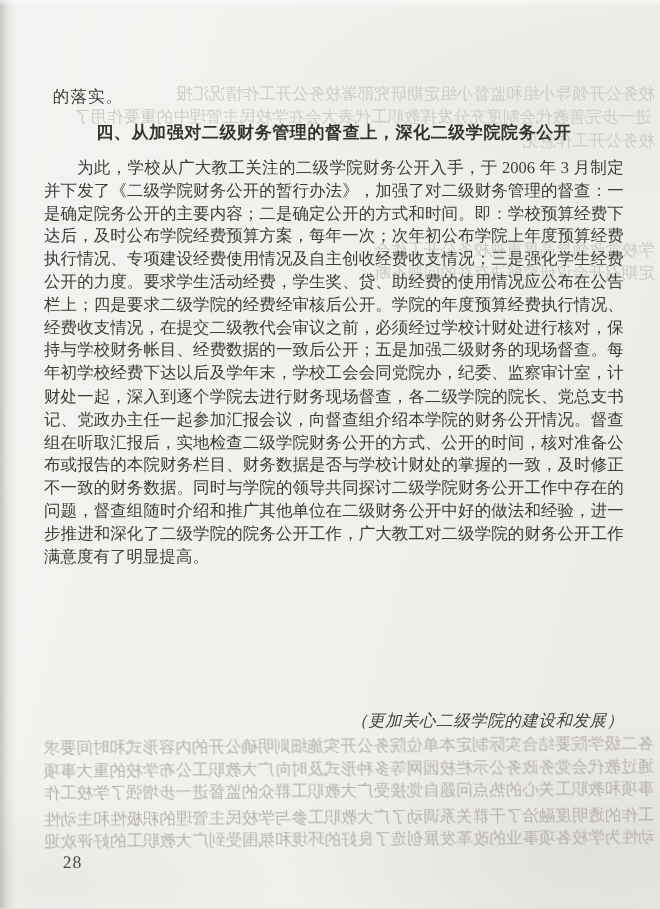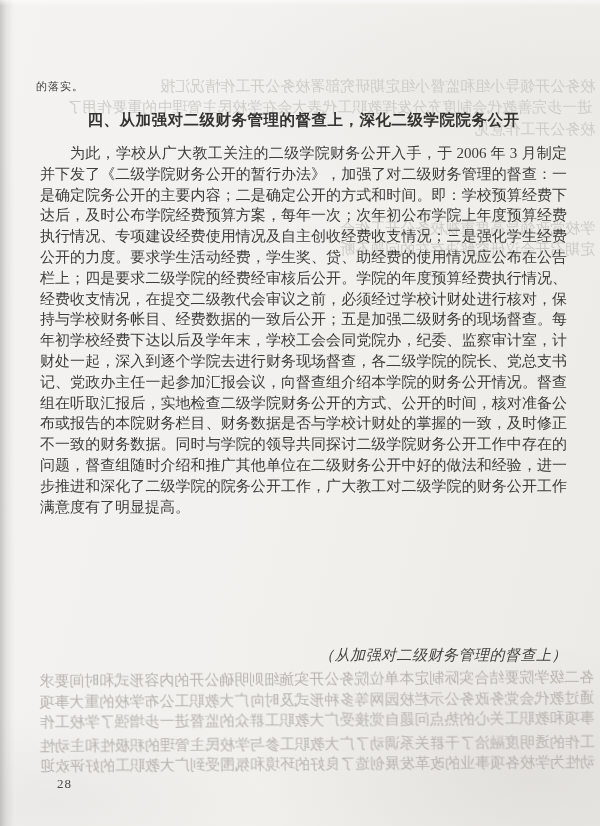--- a/index.html
+++ b/index.html
@@ -21,43 +21,43 @@
     position:absolute; left:0; top:0; bottom:0; width:14px;
     background:linear-gradient(to right, rgba(88,86,82,0.28), rgba(88,86,82,0.10) 6px, rgba(88,86,82,0) 14px);
     mix-blend-mode:multiply;
   }
   .edge-shadow-top {
     position:absolute; left:0; top:0; right:0; height:6px;
     background:linear-gradient(to bottom, rgba(255,255,255,0.55), rgba(255,255,255,0));
   }
   .content { position:absolute; inset:0; color:#3e3d3a; }
   .carryover {
-    position:absolute; top:79px; left:36px;
-    font-size:11px; letter-spacing:1px;
+    position:absolute; top:79px; left:48px;
+    font-size:15px; letter-spacing:1px;
   }
   .heading {
     position:absolute; top:110px; left:40px; width:527px;
     text-align:center;
     font-size:15.5px; font-weight:bold; color:#343330;
     letter-spacing:0.5px;
   }
   .body-block {
     position:absolute; top:143px; left:40px; width:527px;
     font-size:15px; line-height:20.8px;
     text-align:justify; text-justify:inter-ideograph;
   }
   .body-block p { text-indent:2em; margin:0; }
   .attribution {
     position:absolute; top:646px; left:40px; width:527px;
     text-align:right; font-size:15px; font-style:italic;
     color:#45443f; letter-spacing:0.5px;
   }
   .page-number {
     position:absolute; top:776px; left:57px;
-    font-size:13px; color:#4a4946; letter-spacing:1px;
+    font-size:16px; color:#4a4946; letter-spacing:1px;
   }
   
   .bleed {
     position:absolute; white-space:nowrap; overflow:hidden;
     font-size:15px; line-height:17px;
     transform:scaleX(-1);
     pointer-events:none;
   }
   .bleed-faint { color:#c9c7c2; filter:blur(0.7px); opacity:0.85; }
   .bleed-mid   { color:#c5c3be; filter:blur(0.7px); opacity:0.8; }
@@ -88,20 +88,20 @@
 
   <div class="content">
     <p class="carryover">的落实。</p>
 
     <h2 class="heading">四、从加强对二级财务管理的督查上，深化二级学院院务公开</h2>
 
     <div class="body-block">
       <p>为此，学校从广大教工关注的二级学院财务公开入手，于 2006 年 3 月制定并下发了《二级学院财务公开的暂行办法》，加强了对二级财务管理的督查：一是确定院务公开的主要内容；二是确定公开的方式和时间。即：学校预算经费下达后，及时公布学院经费预算方案，每年一次；次年初公布学院上年度预算经费执行情况、专项建设经费使用情况及自主创收经费收支情况；三是强化学生经费公开的力度。要求学生活动经费，学生奖、贷、助经费的使用情况应公布在公告栏上；四是要求二级学院的经费经审核后公开。学院的年度预算经费执行情况、经费收支情况，在提交二级教代会审议之前，必须经过学校计财处进行核对，保持与学校财务帐目、经费数据的一致后公开；五是加强二级财务的现场督查。每年初学校经费下达以后及学年末，学校工会会同党院办，纪委、监察审计室，计财处一起，深入到逐个学院去进行财务现场督查，各二级学院的院长、党总支书记、党政办主任一起参加汇报会议，向督查组介绍本学院的财务公开情况。督查组在听取汇报后，实地检查二级学院财务公开的方式、公开的时间，核对准备公布或报告的本院财务栏目、财务数据是否与学校计财处的掌握的一致，及时修正不一致的财务数据。同时与学院的领导共同探讨二级学院财务公开工作中存在的问题，督查组随时介绍和推广其他单位在二级财务公开中好的做法和经验，进一步推进和深化了二级学院的院务公开工作，广大教工对二级学院的财务公开工作满意度有了明显提高。</p>
     </div>
 
-    <p class="attribution">（从加强对二级财务管理的督查上）</p>
+    <p class="attribution">（更加关心二级学院的建设和发展）</p>
 
     <div class="page-number">28</div>
   </div>
 
   <div class="edge-shadow"></div>
   <div class="edge-shadow-top"></div>
 </div>
 
 </body></html>

